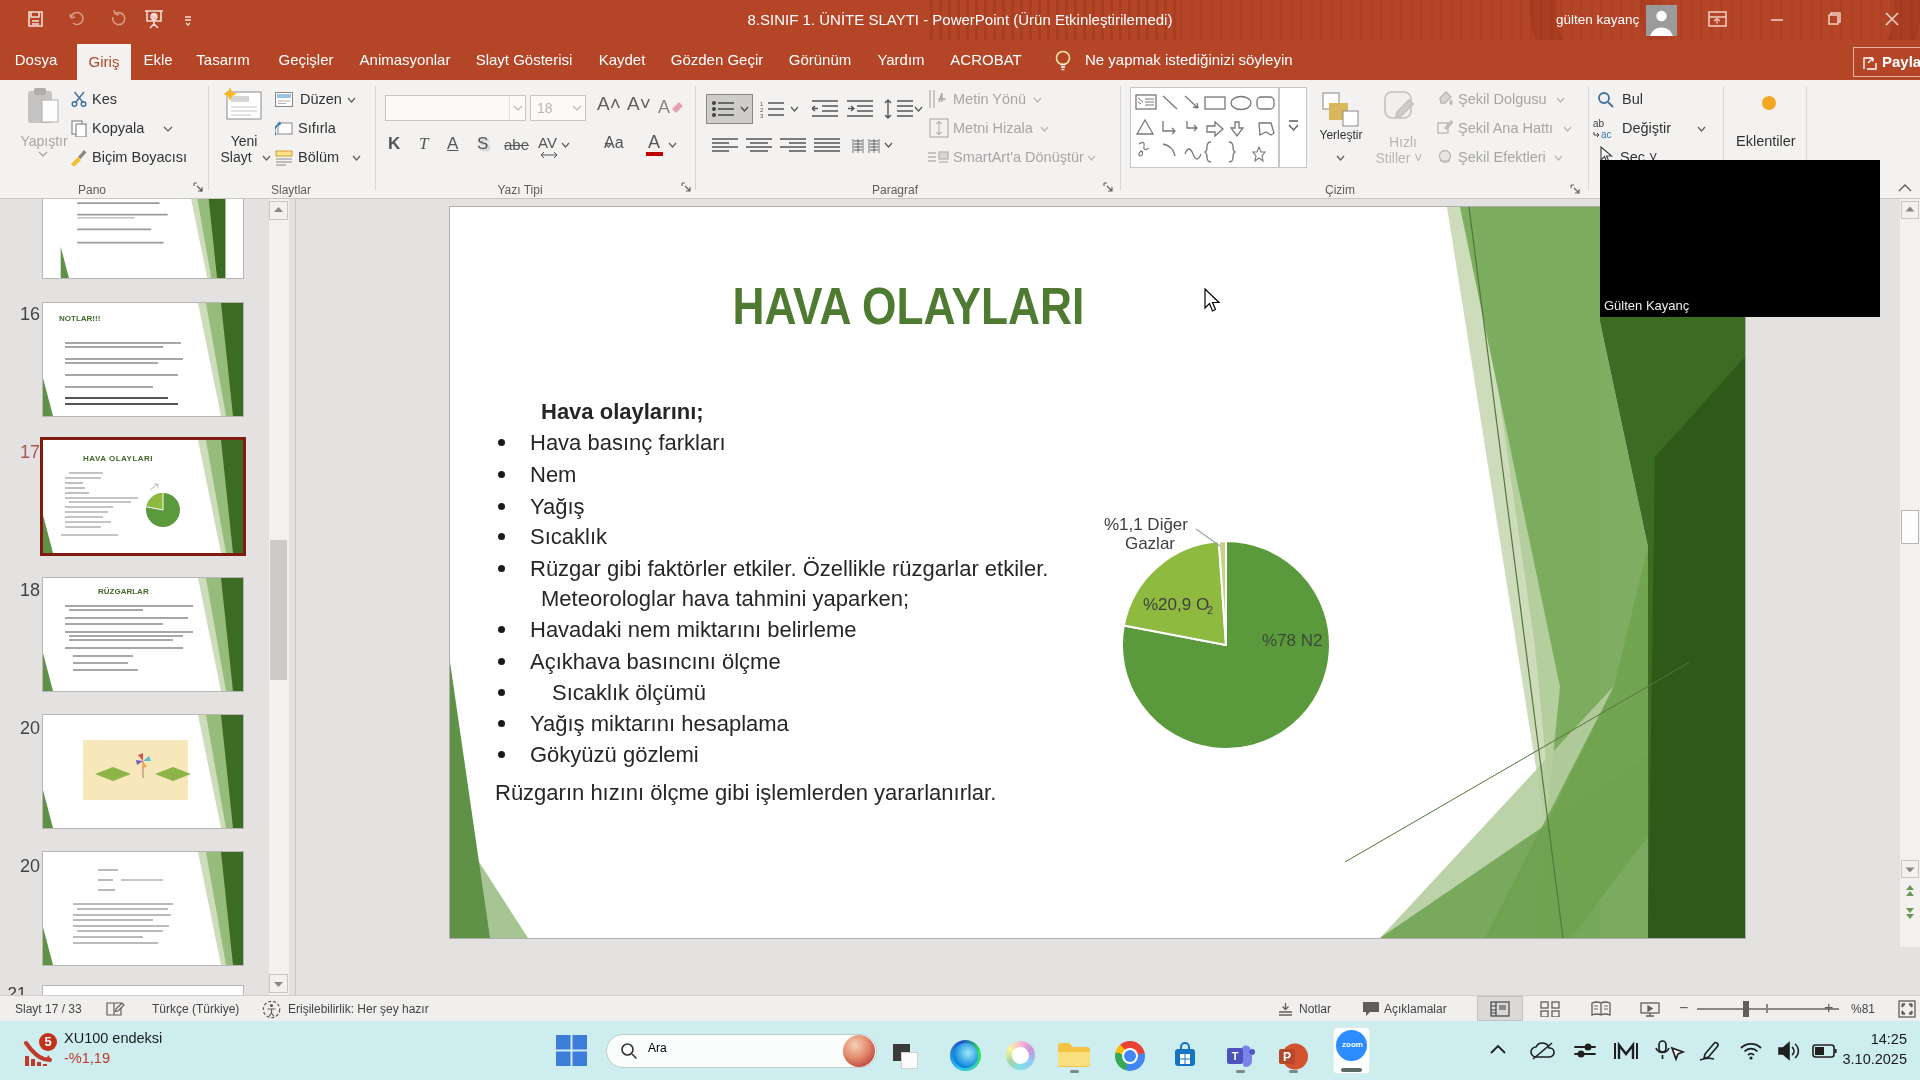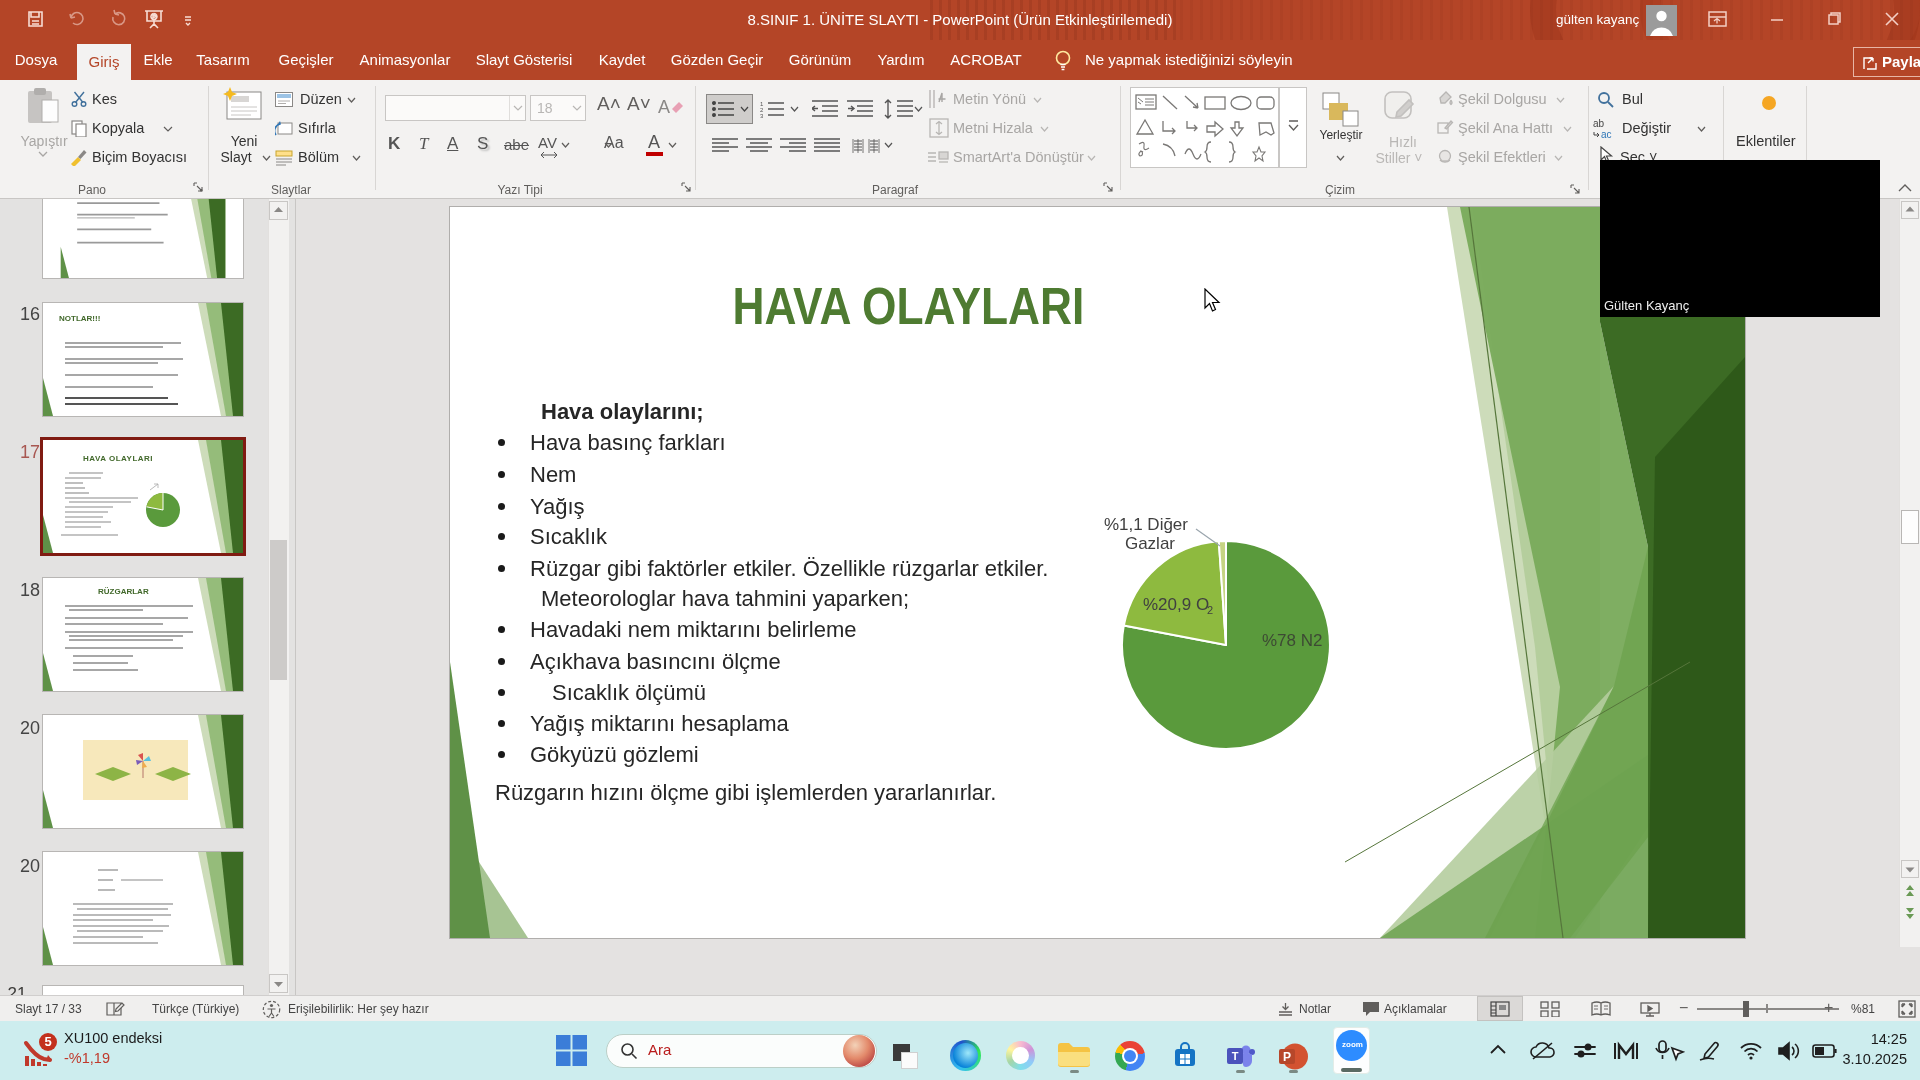--- a/index.html
+++ b/index.html
@@ -768,21 +768,21 @@
           <rect x="16.5" y="16.5" width="14.5" height="14.5"></rect>
         </g>
       </svg>
   <div class="abs" style="left:606px;top:13px;width:271px;height:34px;background:#fbfdfc;border:1px solid #bccfc7;border-radius:17px;"></div>
   <svg class="abs" style="left:620px;top:21px" width="18" height="18" viewBox="0 0 18 18">
         <g fill="none" stroke="#333" stroke-width="1.6">
           <circle cx="7.5" cy="7.5" r="5.5"></circle>
           <path d="M12,12 l4.5,4.5"></path>
         </g>
       </svg>
-  <div class="abs" style="left:648px;top:20px;font-size:15px;color:#b91c1c;">Ara</div>
+  <div class="abs" style="left:648px;top:20px;font-size:12px;color:#000000;">Ara</div>
   <div class="abs" style="left:843px;top:14px;width:32px;height:32px;border-radius:50%;background:radial-gradient(circle at 38% 32%,#f3d2b8,#e38a6b 45%,#c04f48 75%,#8e3a3c);"></div>
 
   <div class="abs" style="left:893px;top:23px;width:17px;height:17px;background:#3a3a3a;"></div>
   <div class="abs" style="left:901px;top:31px;width:17px;height:17px;background:#fbfbfb;border:1px solid #d0d0d0;"></div>
   <div class="abs" style="left:950px;top:19px;width:31px;height:31px;border-radius:50%;background:conic-gradient(from 200deg,#35c1f1,#2052cb 40%,#30e852 65%,#35c1f1);"></div>
   <div class="abs" style="left:953px;top:22px;width:25px;height:25px;border-radius:50%;background:radial-gradient(circle at 60% 40%,#9ee8fa,#0883d9 70%);"></div>
   <div class="abs" style="left:1006px;top:20px;width:29px;height:29px;border-radius:50%;background:conic-gradient(#f8bbd0,#ce93d8,#90caf9,#80deea,#a5d6a7,#fff59d,#f8bbd0);"></div>
   <div class="abs" style="left:1012px;top:26px;width:17px;height:17px;border-radius:50%;background:#fff;"></div>
   <svg class="abs" style="left:1057px;top:21px" width="35" height="29" viewBox="0 0 35 29">
         <path d="M1,4 a3,3 0 0 1 3,-3 h8 l4,4 h14 a3,3 0 0 1 3,3 v14 a3,3 0 0 1 -3,3 h-26 a3,3 0 0 1 -3,-3 z" fill="#f5c343"></path>

